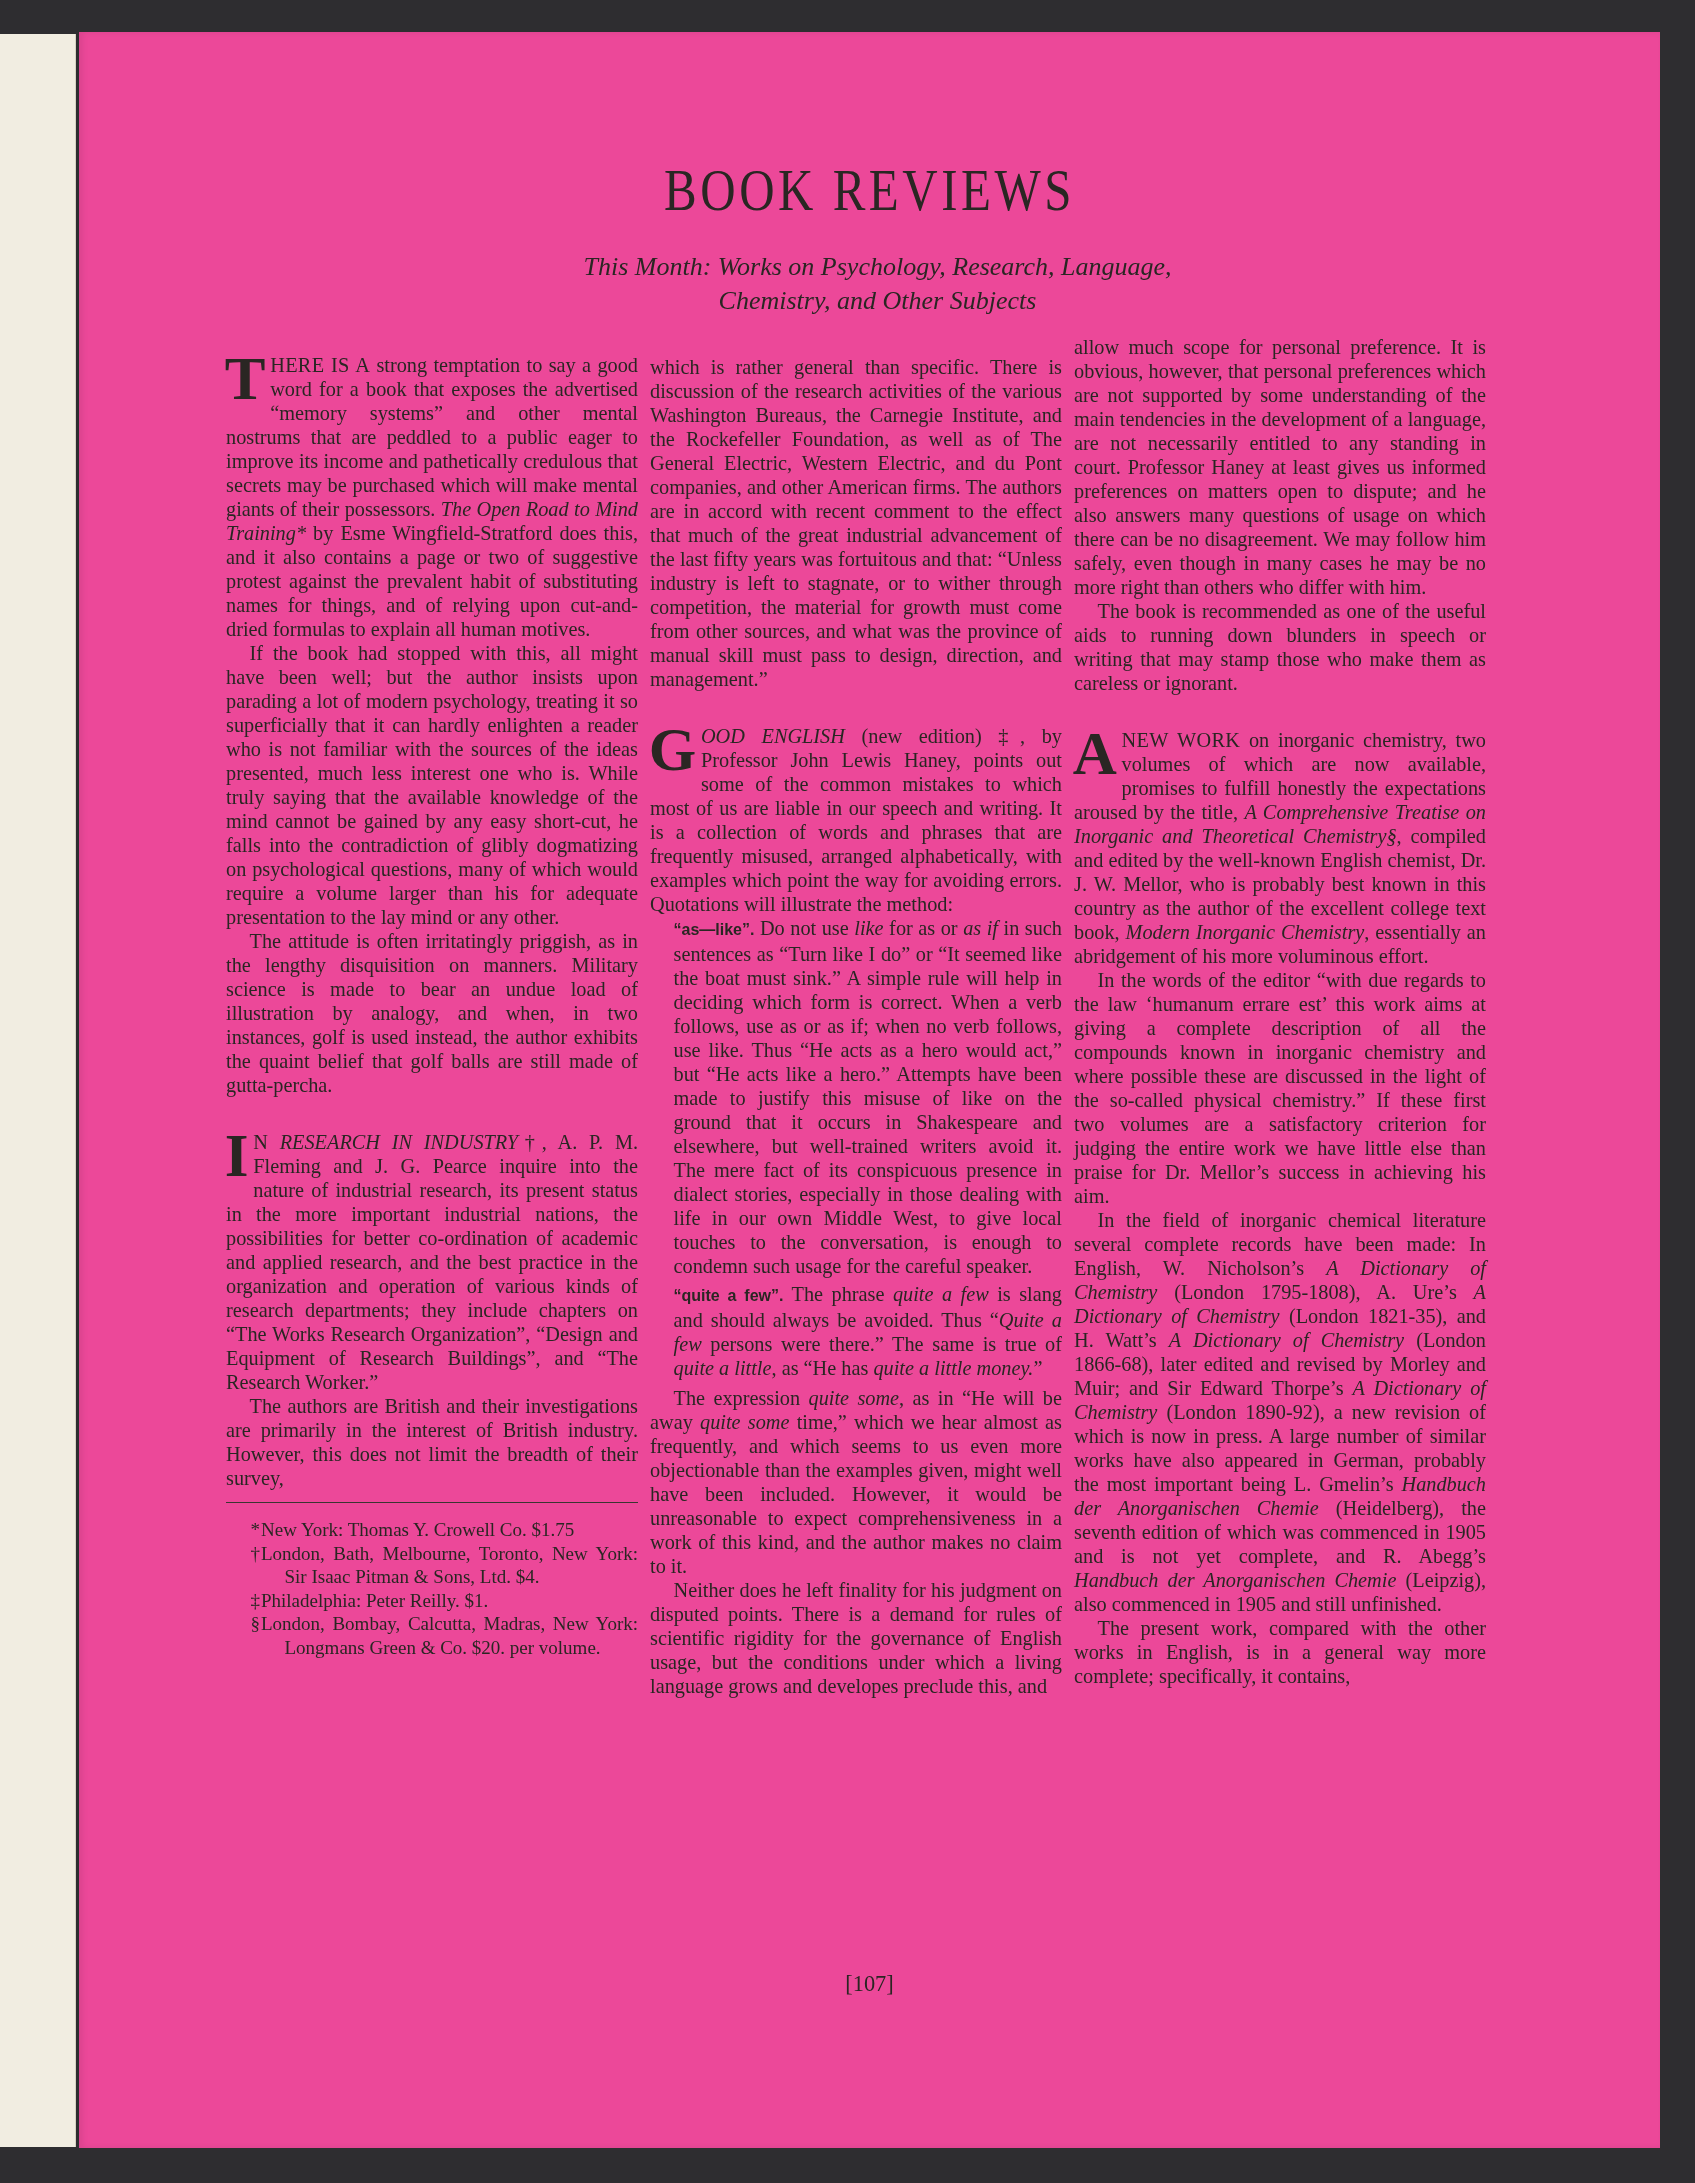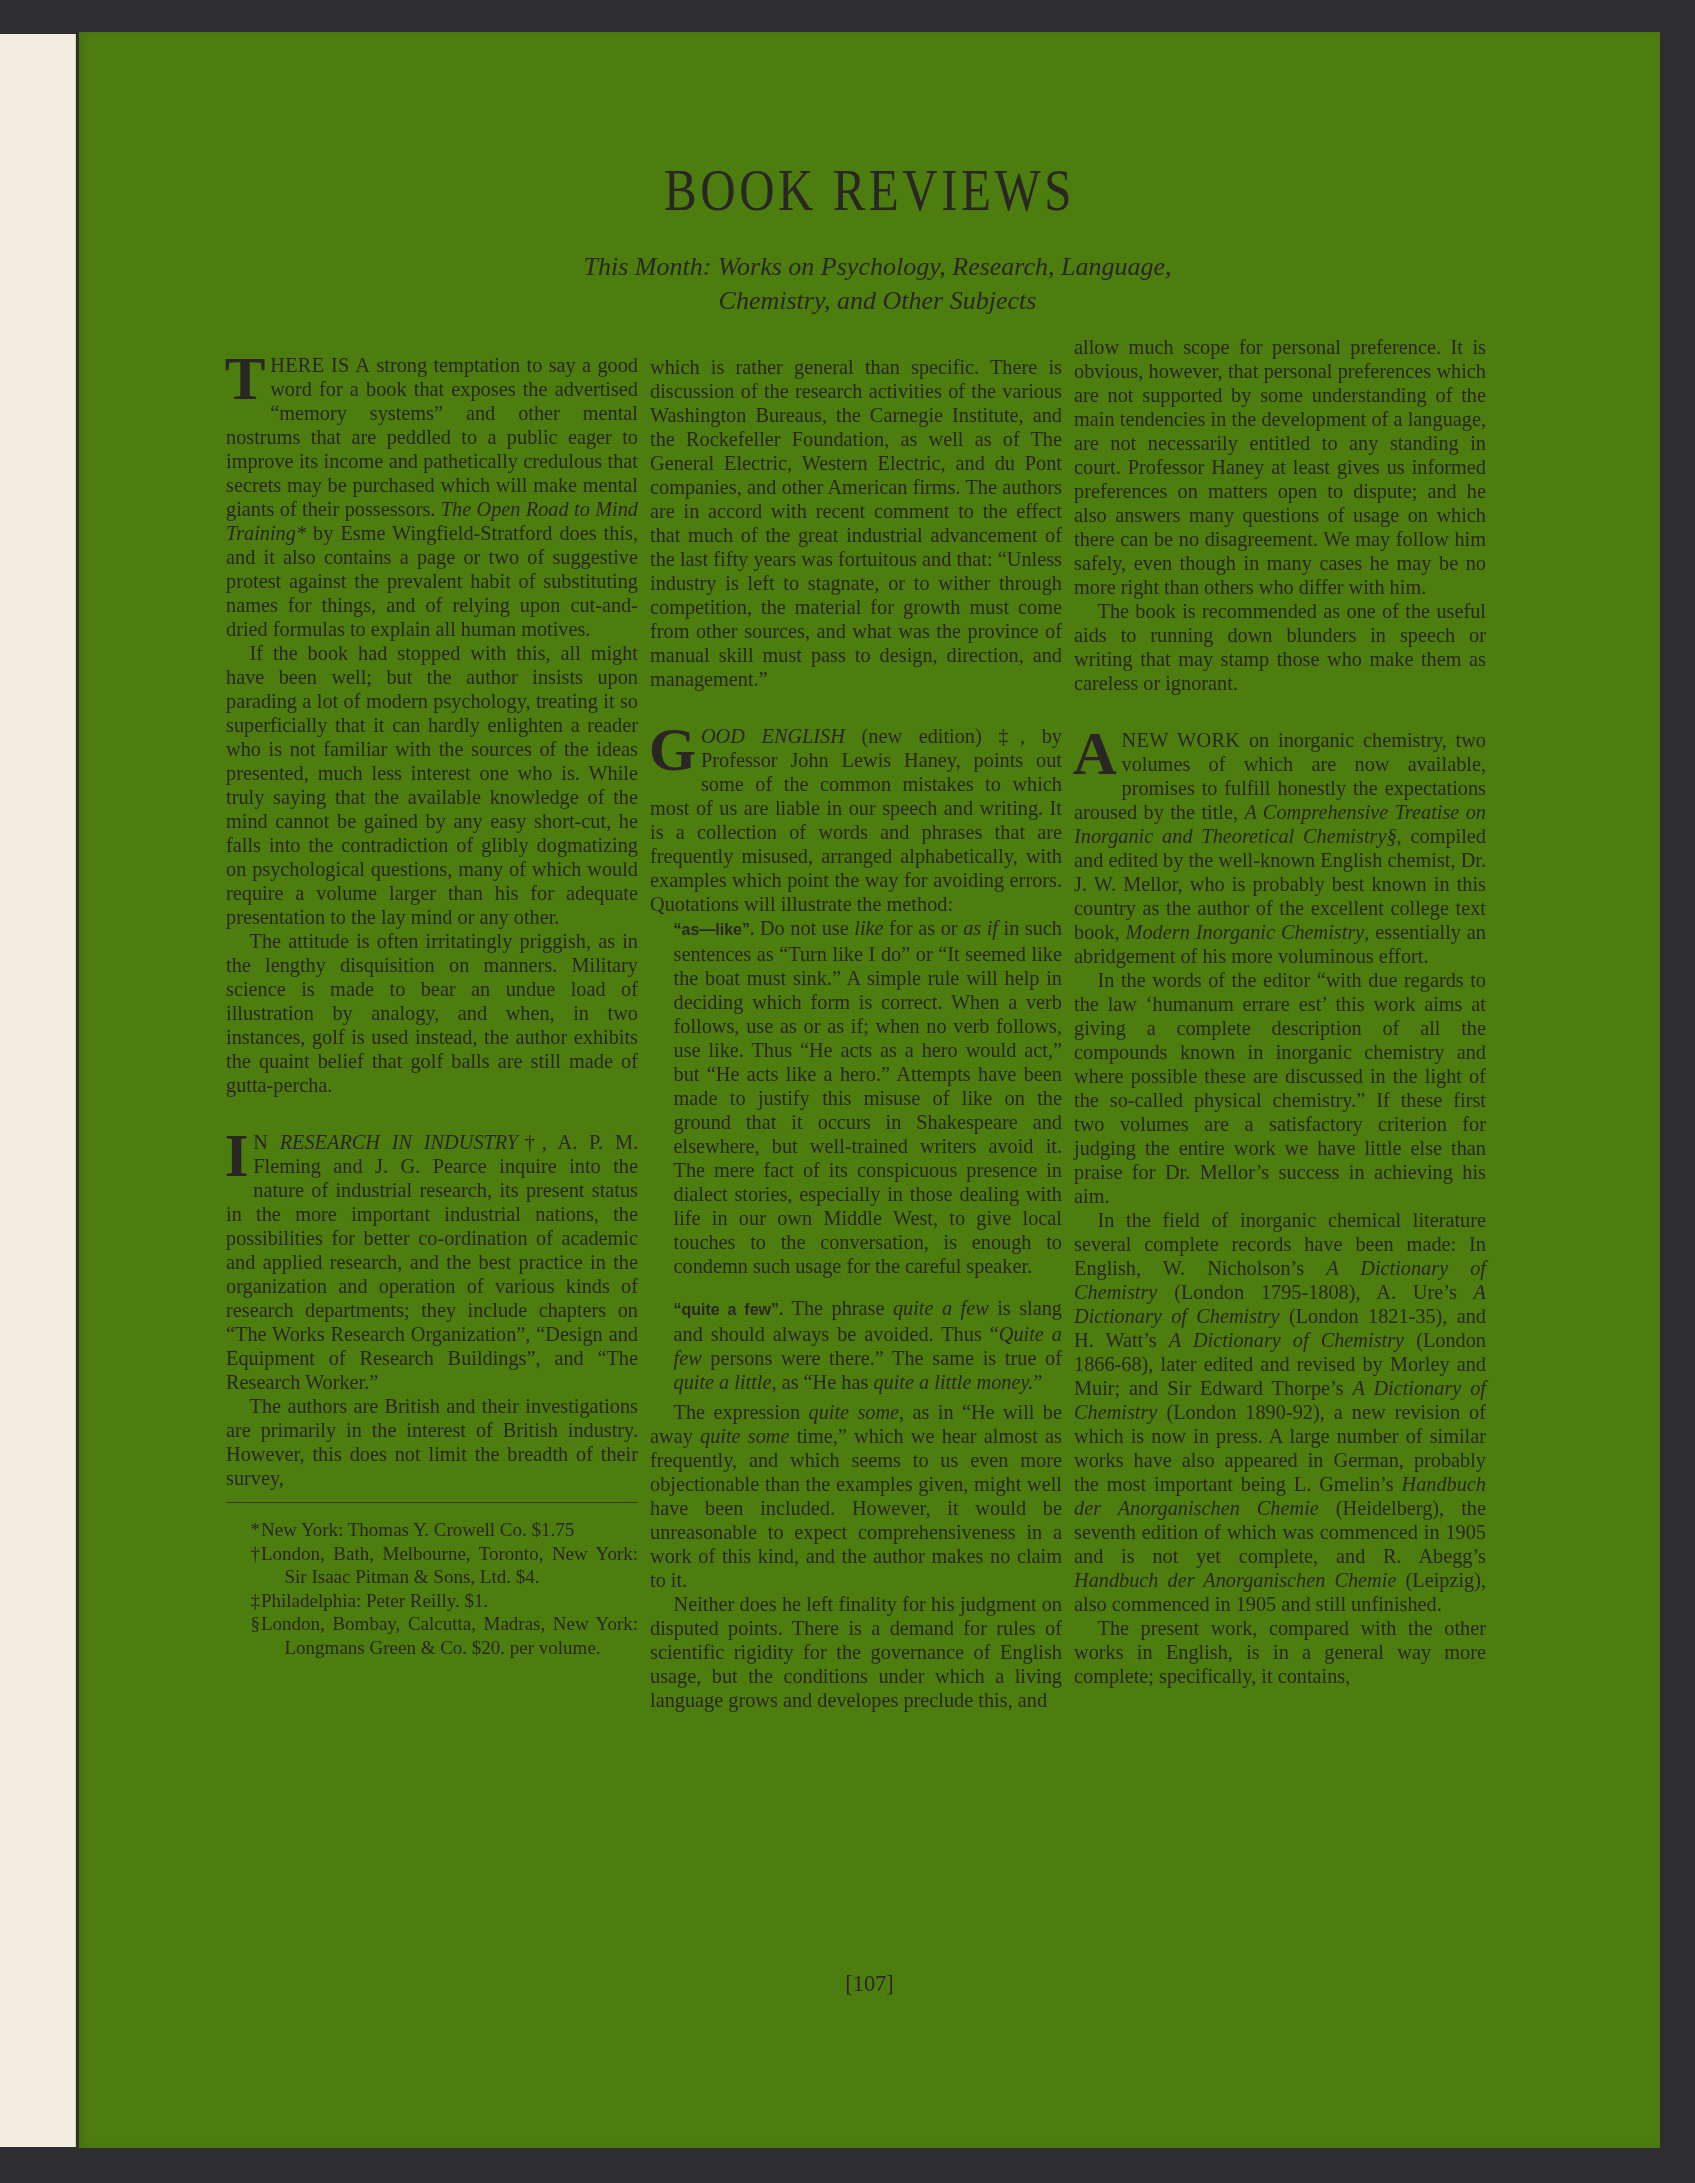--- a/index.html
+++ b/index.html
@@ -8,21 +8,21 @@
     background:#2e2d30;
     font-family:"Liberation Serif","DejaVu Serif",serif;
     color:#2a2623;
   }
   .left-page {
     position:absolute; left:0; top:34px; width:75px; height:2113px;
     background:#f1ede1; border-right:1.8px solid #d8d2c3;
   }
   .page {
     position:absolute; left:79px; top:32px; width:1581px; height:2116px;
-    background:#4d7c0f;
+    background:#ec4899;
     box-shadow: inset 3.5px 0 5.9px rgba(0,0,0,0.08);
   }
   .title {
     position:absolute; left:0; width:100%; top:124px; text-align:center;
     font-size:49px; letter-spacing:3.5px; font-weight:normal; margin:0;
     transform:scaleY(1.2); transform-origin:top center;
   }
   .subtitle {
     position:absolute; left:0; width:100%; top:218px; text-align:center;
     font-style:italic; font-size:26px; line-height:34px;margin-left:8px;
@@ -103,21 +103,21 @@
     </div>
   </div>
 
   <div class="col col2">
     <p class="noindent">which is rather general than specific. There is discussion of the research activities of the various Washington Bureaus, the Carnegie Institute, and the Rockefeller Foundation, as well as of The General Electric, Western Electric, and du Pont companies, and other American firms. The authors are in accord with recent comment to the effect that much of the great industrial advancement of the last fifty years was fortuitous and that: “Unless industry is left to stagnate, or to wither through competition, the material for growth must come from other sources, and what was the province of manual skill must pass to design, direction, and management.”</p>
 
     <div class="section">
       <p class="noindent"><span class="dropcap">G</span><i>OOD ENGLISH</i><span> (new edition) ‡, by Professor John Lewis Haney, points out some of the common mistakes to which most of us are liable in our speech and writing.   It is a collection of words and phrases that are frequently misused, arranged alphabetically, with examples which point the way for avoiding errors. Quotations will illustrate the method:</span></p>
       <div class="example">
         <p><span class="ex-term">“as—like”.</span><span> Do not use </span><i>like</i><span> for as or </span><i>as if</i><span> in such sentences as “Turn like I do” or “It seemed like the boat must sink.” A simple rule will help in deciding which form is correct. When a verb follows, use as or as if; when no verb follows, use like. Thus “He acts as a hero would act,” but “He acts like a hero.” Attempts have been made to justify this misuse of like on the ground that it occurs in Shakespeare and elsewhere, but well-trained writers avoid it. The mere fact of its conspicuous presence in dialect stories, especially in those dealing with life in our own Middle West, to give local touches to the conversation, is enough to condemn such usage for the careful speaker.</span></p>
-        <p style="margin-top:18px"><span class="ex-term">“quite a few”.</span><span> The phrase </span><i>quite a few</i><span> is slang and should always be avoided. Thus “</span><i>Quite a few</i><span> persons were there.” The same is true of </span><i>quite a little</i><span>, as “He has </span><i>quite a little money.</i><span>”</span></p>
+        <p style="margin-top:4px"><span class="ex-term">“quite a few”.</span><span> The phrase </span><i>quite a few</i><span> is slang and should always be avoided. Thus “</span><i>Quite a few</i><span> persons were there.” The same is true of </span><i>quite a little</i><span>, as “He has </span><i>quite a little money.</i><span>”</span></p>
       </div>
       <p style="margin-top:5.9px"><span>The expression </span><i>quite some</i><span>, as in “He will be away </span><i>quite some</i><span> time,” which we hear almost as frequently, and which seems to us even more objectionable than the examples given, might well have been included. However, it would be unreasonable to expect comprehensiveness in a work of this kind, and the author makes no claim to it.</span></p>
       <p>Neither does he left finality for his judgment on disputed points. There is a demand for rules of scientific rigidity for the governance of English usage, but the conditions under which a living language grows and developes preclude this, and</p>
     </div>
   </div>
 
   <div class="col col3">
     <p class="noindent">allow much scope for personal preference. It is obvious, however, that personal preferences which are not supported by some understanding of the main tendencies in the development of a language, are not necessarily entitled to any standing in court. Professor Haney at least gives us informed preferences on matters open to dispute; and he also answers many questions of usage on which there can be no disagreement. We may follow him safely, even though in many cases he may be no more right than others who differ with him.</p>
     <p>The book is recommended as one of the useful aids to running down blunders in speech or writing that may stamp those who make them as careless or ignorant.</p>
 

